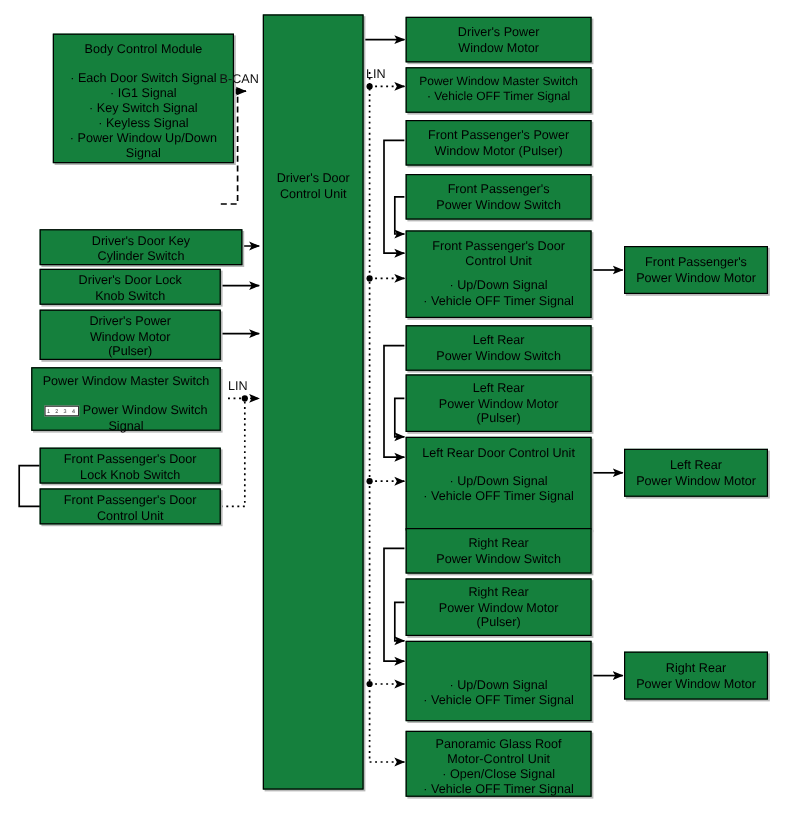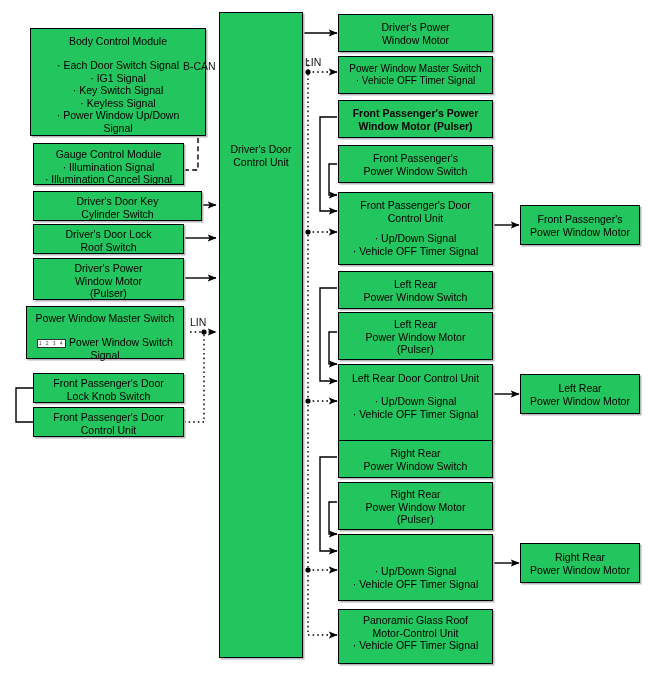--- a/index.html
+++ b/index.html
@@ -1,19 +1,19 @@
 <!DOCTYPE html>
 <html><head>
 <meta charset="utf-8">
 <style>
   html,body{margin:0;padding:0;background:#ffffff;}
   body{font-family:"Liberation Sans","DejaVu Sans",sans-serif;}
   #diagram{position:relative;width:655px;height:678px;background:#fff;overflow:hidden;}
   #svg-layer{position:absolute;left:0;top:0;width:655px;height:678px;}
-  .node{position:absolute;box-sizing:border-box;border:1px solid #000;background:#22c55e;
+  .node{position:absolute;box-sizing:border-box;border:1px solid #000;background:#15803d;
         box-shadow:1.5px 1.5px 0 0 #b8b8b8;}
   .node .ttl{display:block;text-align:center;}
   .node .ln{display:block;text-align:center;}
   .node .body{position:absolute;left:0;right:0;padding:0 6px;}
   .lbl{position:absolute;color:#1a1a1a;white-space:nowrap;}
   .t11{font-size:10.5px;line-height:12.6px;}
   .t10{font-size:10px;line-height:12.2px;}
   .busname{font-size:10.5px;color:#111;}
   .tinybox{display:inline-block;border:1px solid #333;padding:0 1px;margin-right:3px;
            font-size:4.5px;letter-spacing:1.6px;line-height:7px;vertical-align:1px;
@@ -67,53 +67,46 @@
       <path d="M337,288 L320,288 L320,381 L337,381" marker-end="url(#arrow)"></path>
       <path d="M337,332 L329,332 L329,364 L337,364" marker-end="url(#arrow)"></path>
       <path d="M493,394 L519,394" marker-end="url(#arrow)"></path>
 
       <path d="M337,457 L320,457 L320,551 L337,551" marker-end="url(#arrow)"></path>
       <path d="M337,502 L329,502 L329,534 L337,534" marker-end="url(#arrow)"></path>
       <path d="M493,563 L519,563" marker-end="url(#arrow)"></path>
     </g>
   </svg>
 
-  <div class="node" style="left:30px;top:28px;width:176px;height:108px;">
+  <div class="node" style="left:44px;top:28px;width:151px;height:108px;">
     <div class="body t11" style="top:6px;">
       <span class="ttl">Body Control Module</span>
     </div>
     <div class="body t11" style="top:30px;">
       <span class="ln">· Each Door Switch Signal</span>
       <span class="ln">· IG1 Signal</span>
       <span class="ln">· Key Switch Signal</span>
       <span class="ln">· Keyless Signal</span>
       <span class="ln">· Power Window Up/Down</span>
       <span class="ln" style="padding-left:0;">Signal</span>
     </div>
   </div>
 
-  <div class="node" style="left:33px;top:143px;width:151px;height:42px;">
-    <div class="body t11" style="top:4px;">
-      <span class="ttl">Gauge Control Module</span>
-      <span class="ln">· Illumination Signal</span>
-      <span class="ln">· Illumination Cancel Signal</span>
-    </div>
-  </div>
 
   <div class="node" style="left:33px;top:191px;width:169px;height:30px;">
     <div class="body t11" style="top:3px;">
       <span class="ttl">Driver's Door Key</span>
       <span class="ttl">Cylinder Switch</span>
     </div>
   </div>
 
   <div class="node" style="left:33px;top:224px;width:151px;height:30px;">
     <div class="body t11" style="top:3px;">
       <span class="ttl">Driver's Door Lock</span>
-      <span class="ttl">Roof Switch</span>
+      <span class="ttl">Knob Switch</span>
     </div>
   </div>
 
   <div class="node" style="left:33px;top:258px;width:151px;height:42px;">
     <div class="body t11" style="top:3px;">
       <span class="ttl">Driver's Power</span>
       <span class="ttl">Window Motor</span>
       <span class="ttl">(Pulser)</span>
     </div>
   </div>
@@ -162,21 +155,21 @@
     </div>
   </div>
 
   <div class="node" style="left:338px;top:56px;width:155px;height:38px;">
     <div class="body t10" style="top:6px;padding:0 4px;">
       <span class="ln">Power Window Master Switch</span>
       <span class="ln">· Vehicle OFF Timer Signal</span>
     </div>
   </div>
 
-  <div class="node" style="left:338px;top:100px;width:155px;height:38px;font-weight:bold;">
+  <div class="node" style="left:338px;top:100px;width:155px;height:38px;">
     <div class="body t11" style="top:6px;">
       <span class="ln">Front Passenger's Power</span>
       <span class="ln">Window Motor (Pulser)</span>
     </div>
   </div>
 
   <div class="node" style="left:338px;top:145px;width:155px;height:38px;">
     <div class="body t11" style="top:6px;">
       <span class="ttl">Front Passenger's</span>
       <span class="ttl">Power Window Switch</span>
@@ -238,20 +231,21 @@
     <div class="body t11" style="top:30px;">
       <span class="ln">· Up/Down Signal</span>
       <span class="ln">· Vehicle OFF Timer Signal</span>
     </div>
   </div>
 
   <div class="node" style="left:338px;top:609px;width:155px;height:55px;">
     <div class="body t11" style="top:4px;">
       <span class="ln">Panoramic Glass Roof</span>
       <span class="ln">Motor-Control Unit</span>
+      <span class="ln">· Open/Close Signal</span>
       <span class="ln">· Vehicle OFF Timer Signal</span>
     </div>
   </div>
 
   <div class="node" style="left:520px;top:205px;width:120px;height:40px;">
     <div class="body t11" style="top:7px;">
       <span class="ln">Front Passenger's</span>
       <span class="ln">Power Window Motor</span>
     </div>
   </div>

